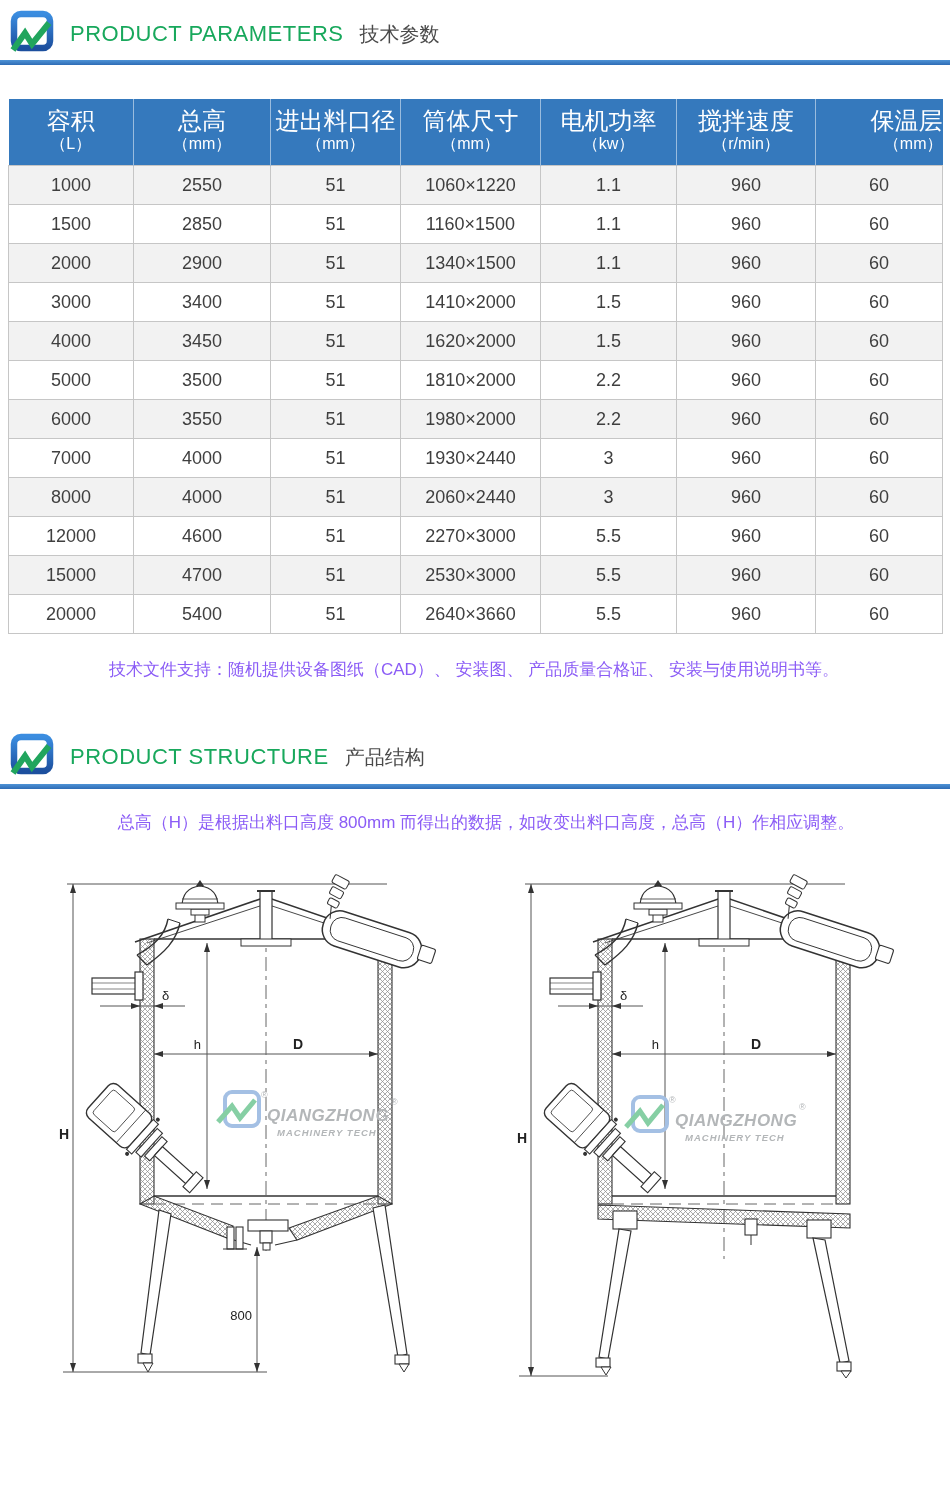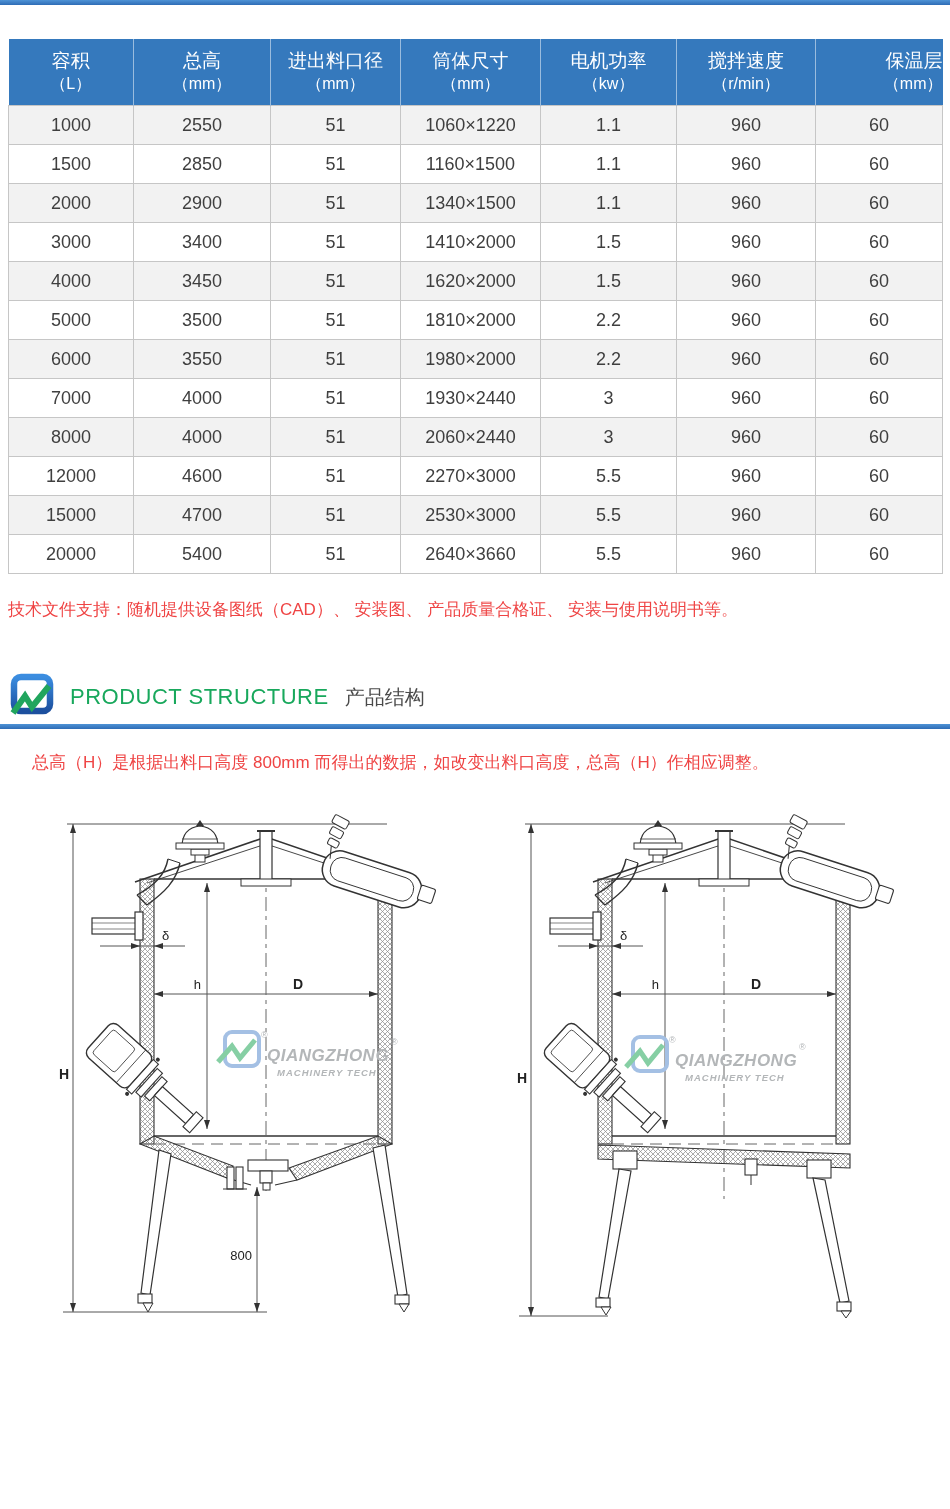--- a/index.html
+++ b/index.html
@@ -14,47 +14,61 @@
   .title-cn{font-size:20px;color:#4a4a4a;margin-left:16px;white-space:nowrap;}
   .divider{height:5px;background:linear-gradient(#4f93d6,#2e6cb5);}
   .hdr1{padding-top:8px;height:60px;}
   
   table.params{border-collapse:collapse;margin:34px 8px 0 8px;width:934px;table-layout:fixed;}
   table.params th{
     background:var(--header-blue);color:#fff;font-weight:normal;height:66px;
     border-right:1px solid rgba(255,255,255,.5);vertical-align:middle;padding:0;
   }
   table.params th:last-child{border-right:none;text-align:right;}
-  table.params th .l1{font-size:19px;line-height:24px;}
+  table.params th .l1{font-size:24px;line-height:24px;}
   table.params th .l2{font-size:16px;line-height:22px;}
   table.params td{
     border:1px solid #c6c6c6;height:38px;text-align:center;font-size:18px;color:#3f3f3f;padding:0;
   }
   table.params tbody tr:nth-child(odd){background:var(--row-alt);}
   table.params tbody tr:nth-child(even){background:#fff;}
-  .note{margin:24px 10px 0 8px;font-size:17px;color:#ef4444;line-height:24px;}
+  .note{margin:24px 10px 0 8px;font-size:17px;color:#8b5cf6;line-height:24px;text-align:center;}
   .hdr2{margin-top:48px;padding-left:8px;}
   .note2{margin-top:22px;margin-left:32px;}
   
   .drawings{position:relative;height:575px;margin-top:24px;}
   .drawing{position:absolute;top:0;}
   .drawing.left{left:55px;}
   .drawing.right{left:513px;}
   text{font-family:"Liberation Sans","DejaVu Sans",sans-serif;}
   .dimtxt{fill:#222;font-size:13px;}
   .dimtxt.big{font-size:14px;font-weight:bold;}
   .wm-brand{fill:#b3b6b8;font-size:17px;font-weight:bold;font-style:italic;letter-spacing:.5px;}
   .wm-sub{fill:#b3b6b8;font-size:9.5px;font-weight:bold;font-style:italic;letter-spacing:1px;}
   .wm-reg{fill:#b3b6b8;font-size:9px;}
 </style>
 </head>
 <body>
 
 <div class="page">
 
+  <div class="sec-header hdr1">
+    <svg class="logo" width="48" height="48" viewBox="0 0 48 48">
+      <defs>
+        <linearGradient id="lg1" x1="0" y1="0" x2="0" y2="1">
+          <stop offset="0" stop-color="#3b8de0"></stop>
+            <stop offset="1" stop-color="#1c4f9e"></stop>
+        </linearGradient>
+      </defs>
+      <rect x="6" y="4" width="36" height="34" rx="7" fill="#fff" stroke="url(#lg1)" stroke-width="6.5"></rect>
+      <polyline points="5,40 17,23 24,34 41,13" fill="none" stroke="#21a55d" stroke-width="6"></polyline>
+    </svg>
+    <span class="title-en">PRODUCT PARAMETERS</span>
+    <span class="title-cn">技术参数</span>
+  </div>
   <div class="divider"></div>
 
   <table class="params">
     <colgroup>
       <col style="width:125px">
         <col style="width:137px">
         <col style="width:130px">
       <col style="width:140px">
         <col style="width:136px">
         <col style="width:139px">

